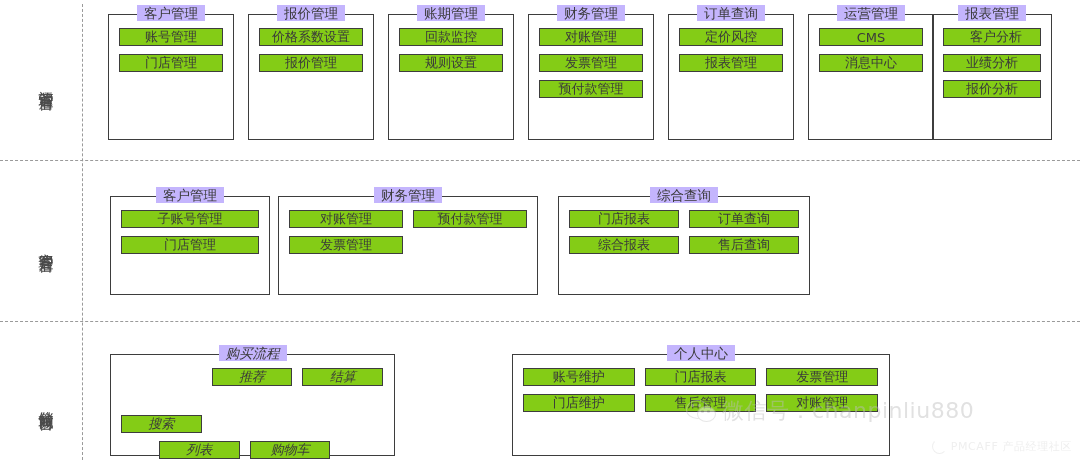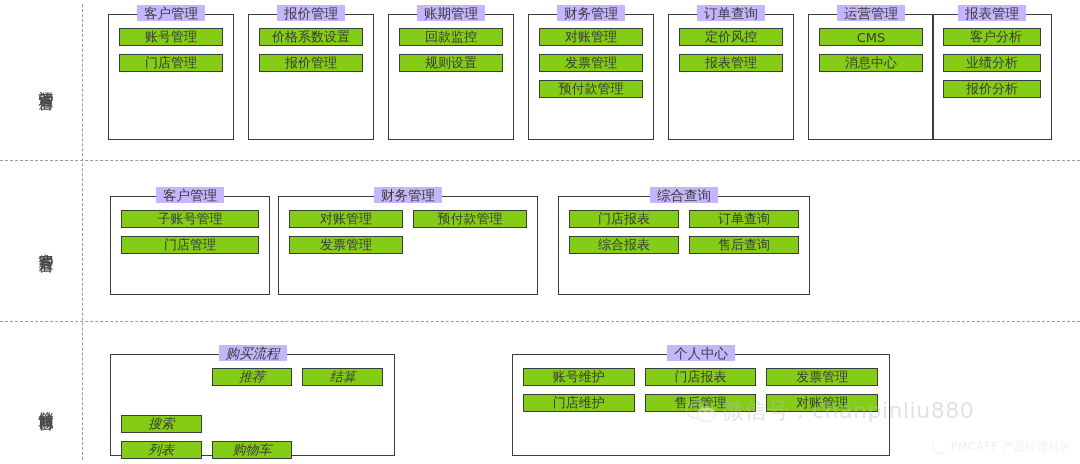--- a/index.html
+++ b/index.html
@@ -268,21 +268,21 @@
   </div>
 
   <div class="lane-label" style="top:346px;height:112px;">分销商城前台</div>
 
   <div class="group" style="left:110px;top:354px;width:285px;height:102px;font-style:italic;">
     <span class="group-title">购买流程</span>
     <div class="group-body">
       <div class="item" style="width:calc(33.333% - 7px);margin-top:47px;">搜索</div>
       <div class="item" style="width:calc(33.333% - 7px);">推荐</div>
       <div class="item" style="width:calc(33.333% - 7px);">结算</div>
-      <div class="item" style="width:calc(33.333% - 7px);">列表</div>
+      <div class="item" style="width:calc(33.333% - 7px);margin-left:38px;">列表</div>
       <div class="item" style="width:calc(33.333% - 7px);">购物车</div>
     </div>
   </div>
 
   <div class="group" style="left:512px;top:354px;width:378px;height:102px;">
     <span class="group-title">个人中心</span>
     <div class="group-body">
       <div class="item" style="width:calc(33.333% - 7px);">账号维护</div>
       <div class="item" style="width:calc(33.333% - 7px);">门店报表</div>
       <div class="item" style="width:calc(33.333% - 7px);">发票管理</div>

